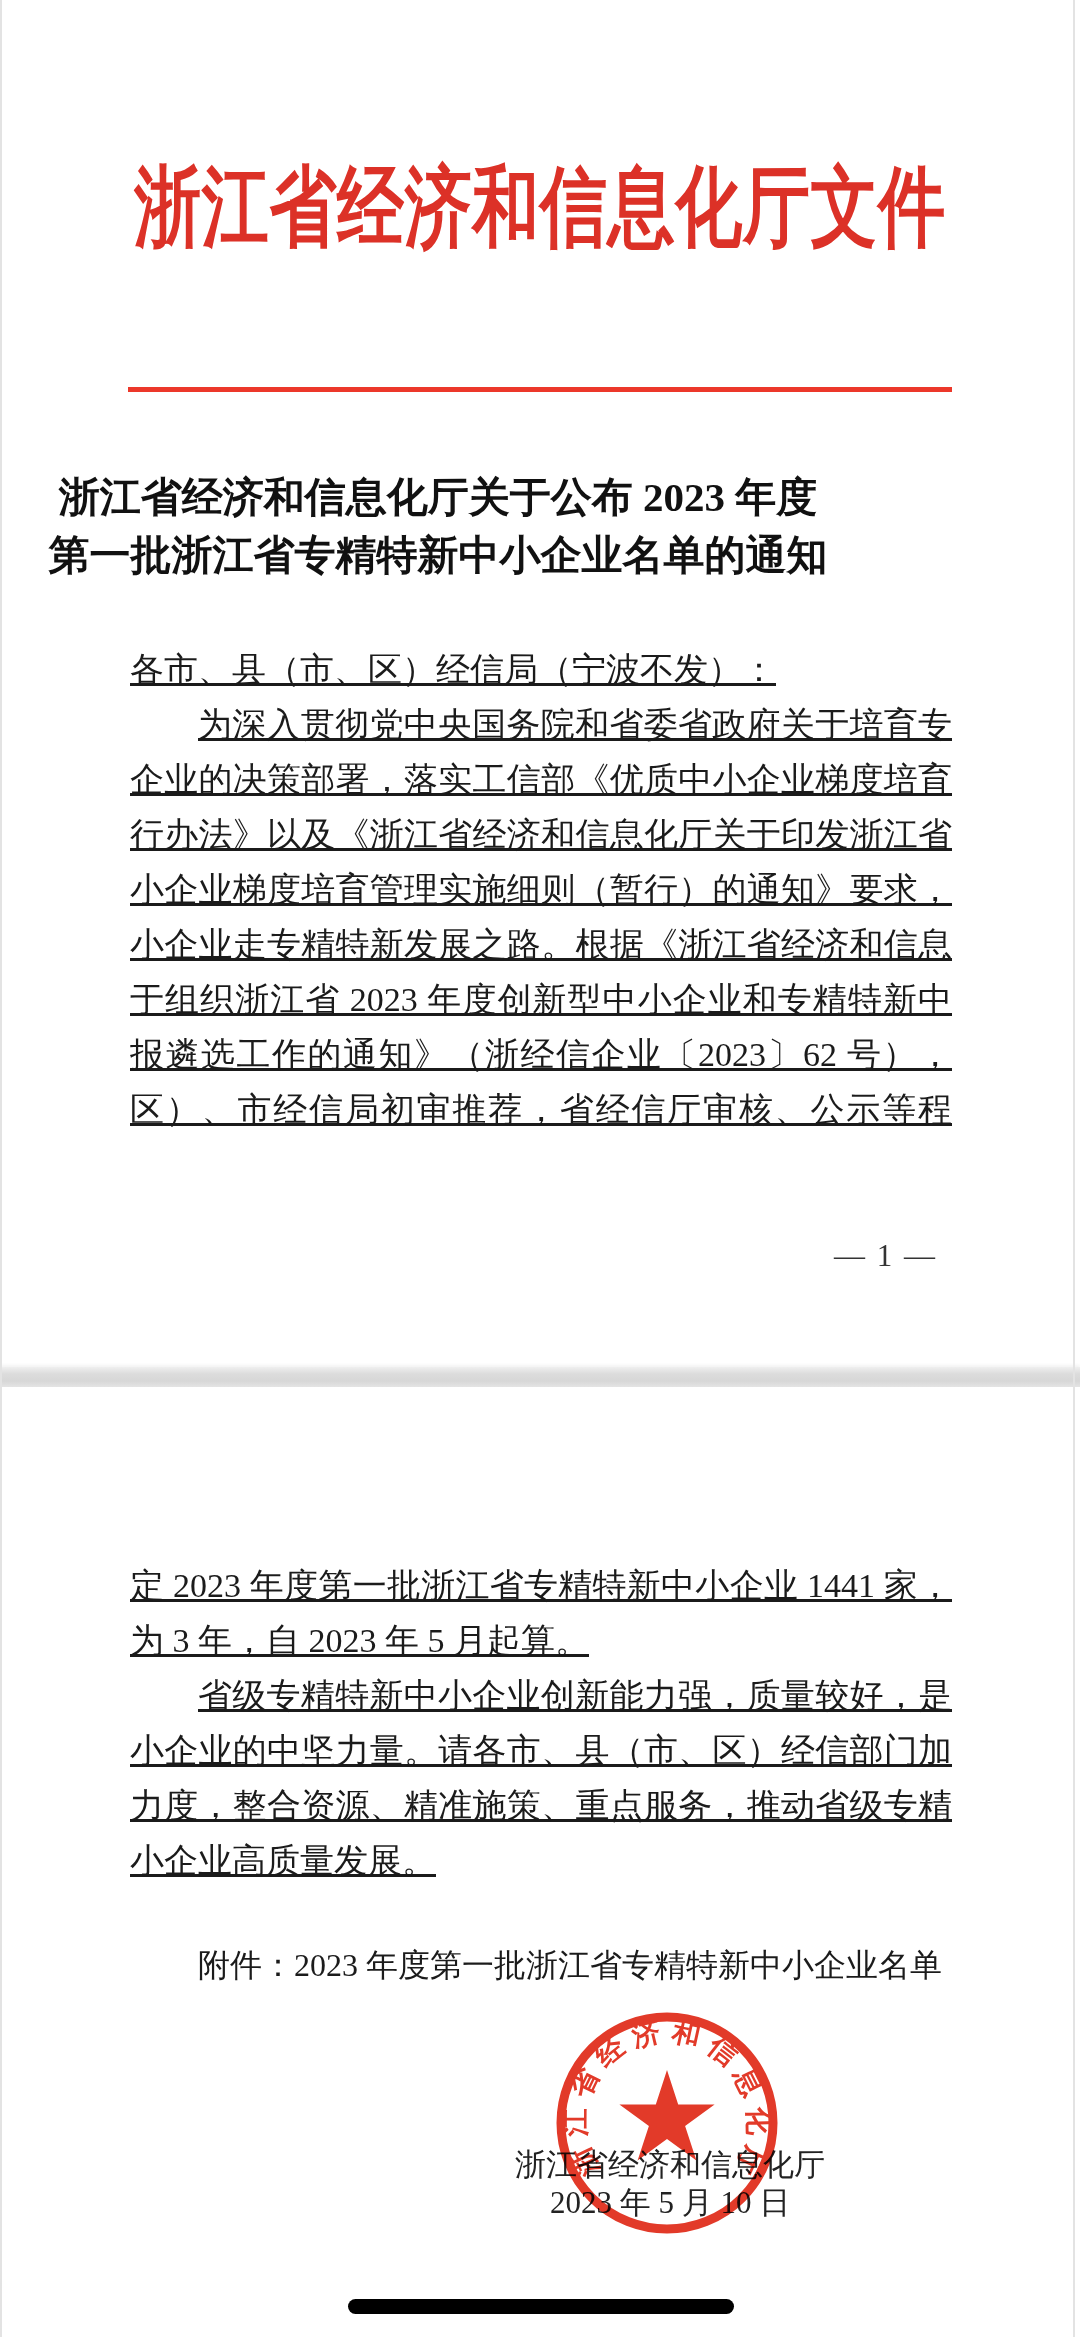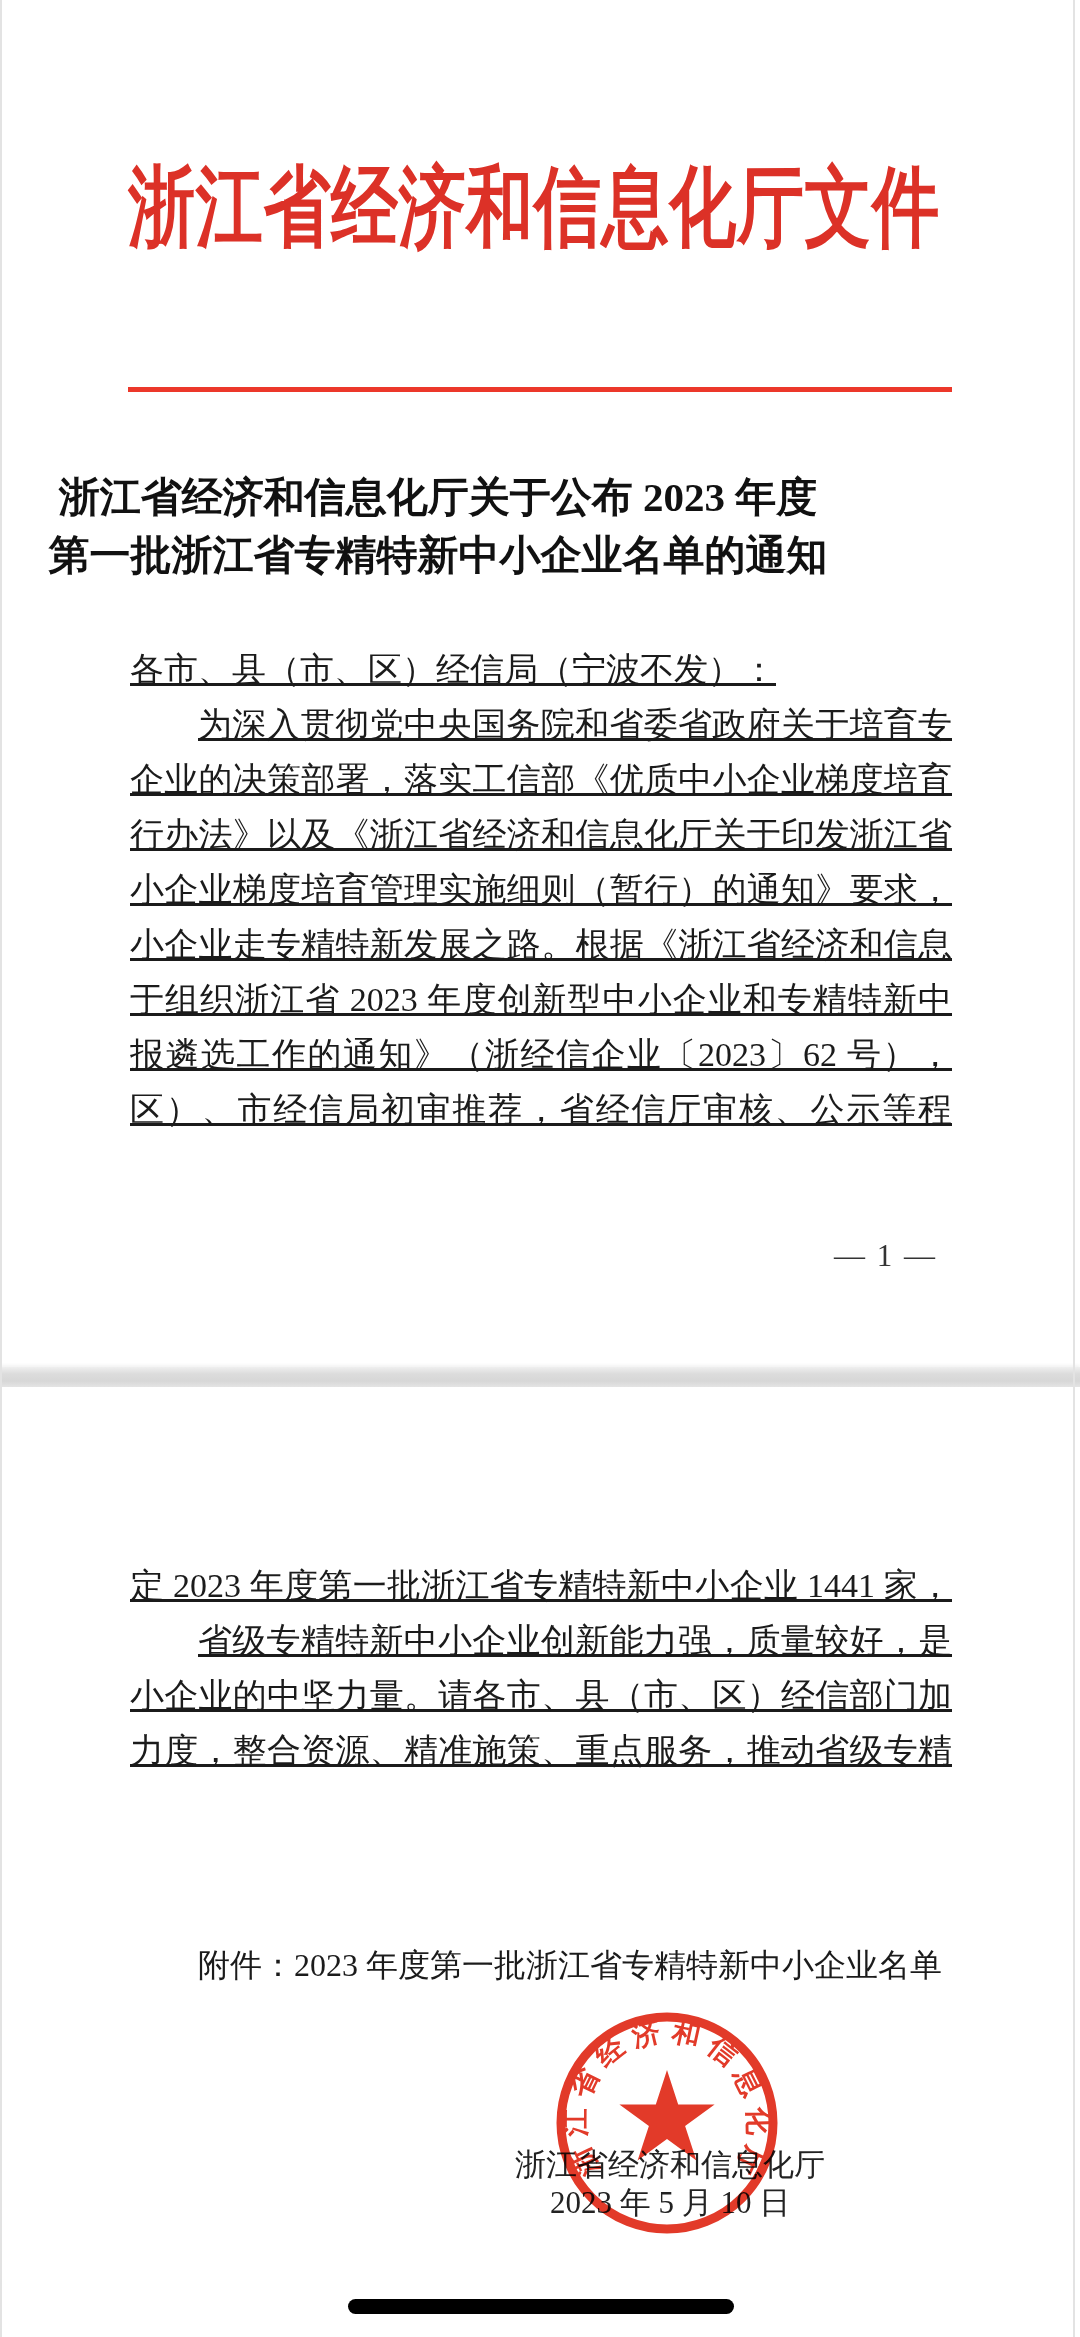--- a/index.html
+++ b/index.html
@@ -17,21 +17,21 @@
   .page{position:absolute;left:0;width:1080px;background:#fff;}
   #page1{top:0;height:1367px;}
   #page2{top:1387px;height:950px;}
   #page-gap{
     position:absolute;left:0;top:1367px;width:1080px;height:20px;
     background:linear-gradient(#efefef,#dcdcdc 35%,#d7d7d7 70%,#e4e4e4);
     box-shadow:0 -2px 3px rgba(0,0,0,0.05), 0 2px 3px rgba(0,0,0,0.07);
   }
 
   .agency-header{
-    position:absolute;left:0;top:148px;width:1080px;
+    position:absolute;left:0;top:148px;width:1080px;text-align:center;
     white-space:nowrap;
   }
   .agency-header span{
     display:inline-block;font-size:88px;font-weight:bold;color:#dc3127;
     transform:scaleX(0.76);transform-origin:center;letter-spacing:1px;
   }
   .doc-number{
     position:absolute;left:0;top:316px;width:1080px;text-align:center;
     font-size:35px;color:#222;
   }
@@ -105,23 +105,25 @@
     </div>
 
     <div class="page-num">— 1 —</div>
   </div>
 
   <div id="page-gap"></div>
 
   <div id="page2" class="page">
     <div id="body2" class="body-block" style="top:171px">
       <div class="line j">定 2023 年度第一批浙江省专精特新中小企业 1441 家，有效期</div>
+      <div class="line">为 3 年，自 2023 年 5 月起算。</div>
       <div class="line j indent">省级专精特新中小企业创新能力强，质量较好，是优质中</div>
       <div class="line j">小企业的中坚力量。请各市、县（市、区）经信部门加大培育</div>
       <div class="line j">力度，整合资源、精准施策、重点服务，推动省级专精特新中</div>
+      <div class="line">小企业高质量发展。</div>
     </div>
 
     <div class="attachment" style="top:557px">附件：2023 年度第一批浙江省专精特新中小企业名单</div>
 
     <div class="sign-block" style="top:759px">
       <div>浙江省经济和信息化厅</div>
       <div>2023 年 5 月 10 日</div>
     </div>
 
     <svg class="seal" style="top:621px" viewBox="0 0 230 230">

